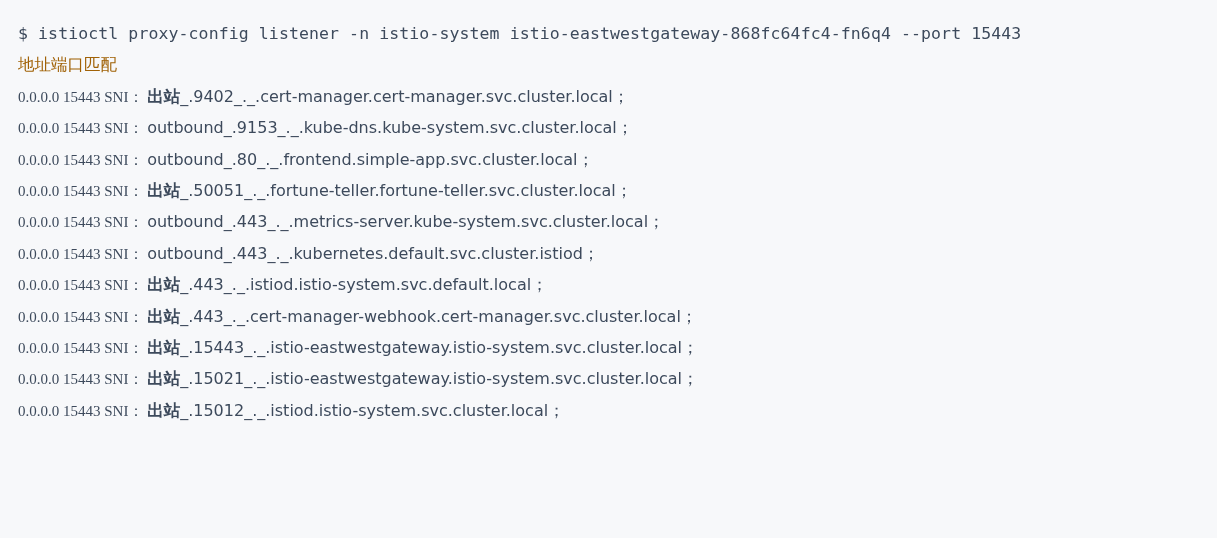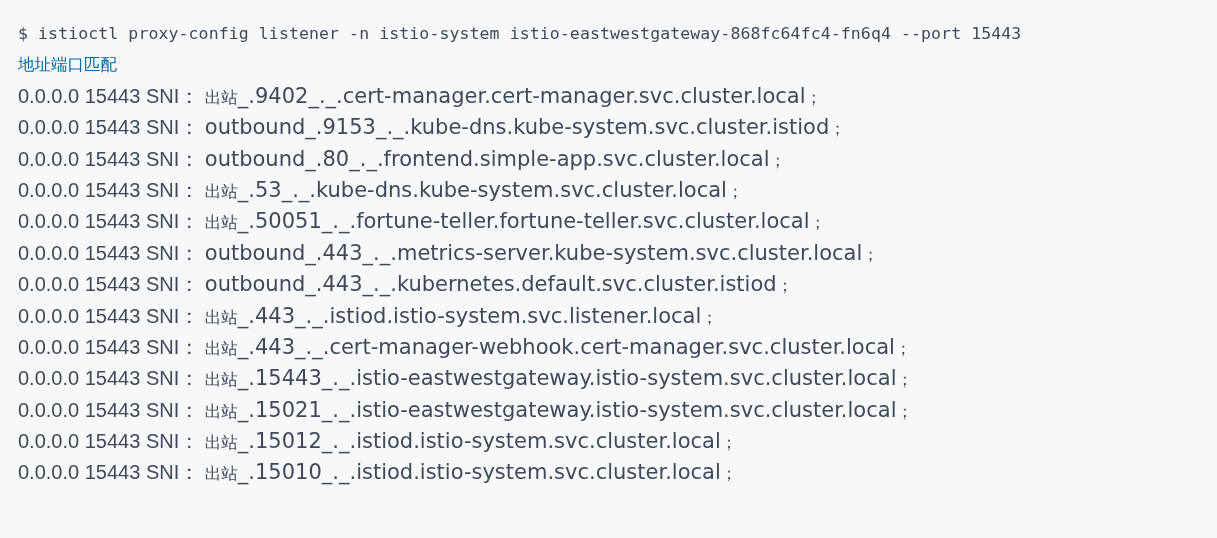--- a/index.html
+++ b/index.html
@@ -35,63 +35,62 @@
   
   .cmd-line {
     font-family: "DejaVu Sans Mono", "Liberation Mono", monospace;
     letter-spacing: 0.1px;
   }
 
   
   .cjk {
     font-family: "DejaVu Serif", "Liberation Serif", serif;
     font-size: 16.5px;
+    font-weight: bold;
   }
 
   .header-cjk {
     font-family: Liberation Serif, serif;
     font-size: 16.5px;
-    color: #0369a1;
+    color: #a16207;
   }
 
   
   .prefix {
-    font-family: Liberation Sans, sans-serif;
-    font-size: 20px;
+    font-family: Liberation Serif, serif;
+    font-size: 15px;
   }
 
   
   .sni-value {
     font-family: "DejaVu Sans", "Liberation Sans", sans-serif;
-    font-size: 21px;
+    font-size: 16px;
   }
 
   .semi {
     font-family: "DejaVu Sans Mono", "Liberation Mono", monospace;
     font-size: 16.5px;
   }
 </style>
 </head>
 <body>
 
 <div class="terminal">
 
   <div class="line cmd-line">$ istioctl proxy-config listener -n istio-system istio-eastwestgateway-868fc64fc4-fn6q4 --port 15443</div>
 
   <div class="line"><span class="header-cjk">地址端口匹配</span></div>
 
   <div id="rows-container">
       <div class="line"><span class="prefix">0.0.0.0 15443 SNI： </span><span class="cjk">出站</span><span class="sni-value">_.9402_._.cert-manager.cert-manager.svc.cluster.local</span><span class="semi">；</span></div>
-      <div class="line"><span class="prefix">0.0.0.0 15443 SNI： </span><span class="sni-value">outbound</span><span class="sni-value">_.9153_._.kube-dns.kube-system.svc.cluster.istiod</span><span class="semi">；</span></div>
+      <div class="line"><span class="prefix">0.0.0.0 15443 SNI： </span><span class="sni-value">outbound</span><span class="sni-value">_.9153_._.kube-dns.kube-system.svc.cluster.local</span><span class="semi">；</span></div>
       <div class="line"><span class="prefix">0.0.0.0 15443 SNI： </span><span class="sni-value">outbound</span><span class="sni-value">_.80_._.frontend.simple-app.svc.cluster.local</span><span class="semi">；</span></div>
-      <div class="line"><span class="prefix">0.0.0.0 15443 SNI： </span><span class="cjk">出站</span><span class="sni-value">_.53_._.kube-dns.kube-system.svc.cluster.local</span><span class="semi">；</span></div>
       <div class="line"><span class="prefix">0.0.0.0 15443 SNI： </span><span class="cjk">出站</span><span class="sni-value">_.50051_._.fortune-teller.fortune-teller.svc.cluster.local</span><span class="semi">；</span></div>
       <div class="line"><span class="prefix">0.0.0.0 15443 SNI： </span><span class="sni-value">outbound</span><span class="sni-value">_.443_._.metrics-server.kube-system.svc.cluster.local</span><span class="semi">；</span></div>
       <div class="line"><span class="prefix">0.0.0.0 15443 SNI： </span><span class="sni-value">outbound</span><span class="sni-value">_.443_._.kubernetes.default.svc.cluster.istiod</span><span class="semi">；</span></div>
-      <div class="line"><span class="prefix">0.0.0.0 15443 SNI： </span><span class="cjk">出站</span><span class="sni-value">_.443_._.istiod.istio-system.svc.listener.local</span><span class="semi">；</span></div>
+      <div class="line"><span class="prefix">0.0.0.0 15443 SNI： </span><span class="cjk">出站</span><span class="sni-value">_.443_._.istiod.istio-system.svc.default.local</span><span class="semi">；</span></div>
       <div class="line"><span class="prefix">0.0.0.0 15443 SNI： </span><span class="cjk">出站</span><span class="sni-value">_.443_._.cert-manager-webhook.cert-manager.svc.cluster.local</span><span class="semi">；</span></div>
       <div class="line"><span class="prefix">0.0.0.0 15443 SNI： </span><span class="cjk">出站</span><span class="sni-value">_.15443_._.istio-eastwestgateway.istio-system.svc.cluster.local</span><span class="semi">；</span></div>
       <div class="line"><span class="prefix">0.0.0.0 15443 SNI： </span><span class="cjk">出站</span><span class="sni-value">_.15021_._.istio-eastwestgateway.istio-system.svc.cluster.local</span><span class="semi">；</span></div>
       <div class="line"><span class="prefix">0.0.0.0 15443 SNI： </span><span class="cjk">出站</span><span class="sni-value">_.15012_._.istiod.istio-system.svc.cluster.local</span><span class="semi">；</span></div>
-      <div class="line"><span class="prefix">0.0.0.0 15443 SNI： </span><span class="cjk">出站</span><span class="sni-value">_.15010_._.istiod.istio-system.svc.cluster.local</span><span class="semi">；</span></div>
     </div>
 
 </div>
 
 </body></html>

